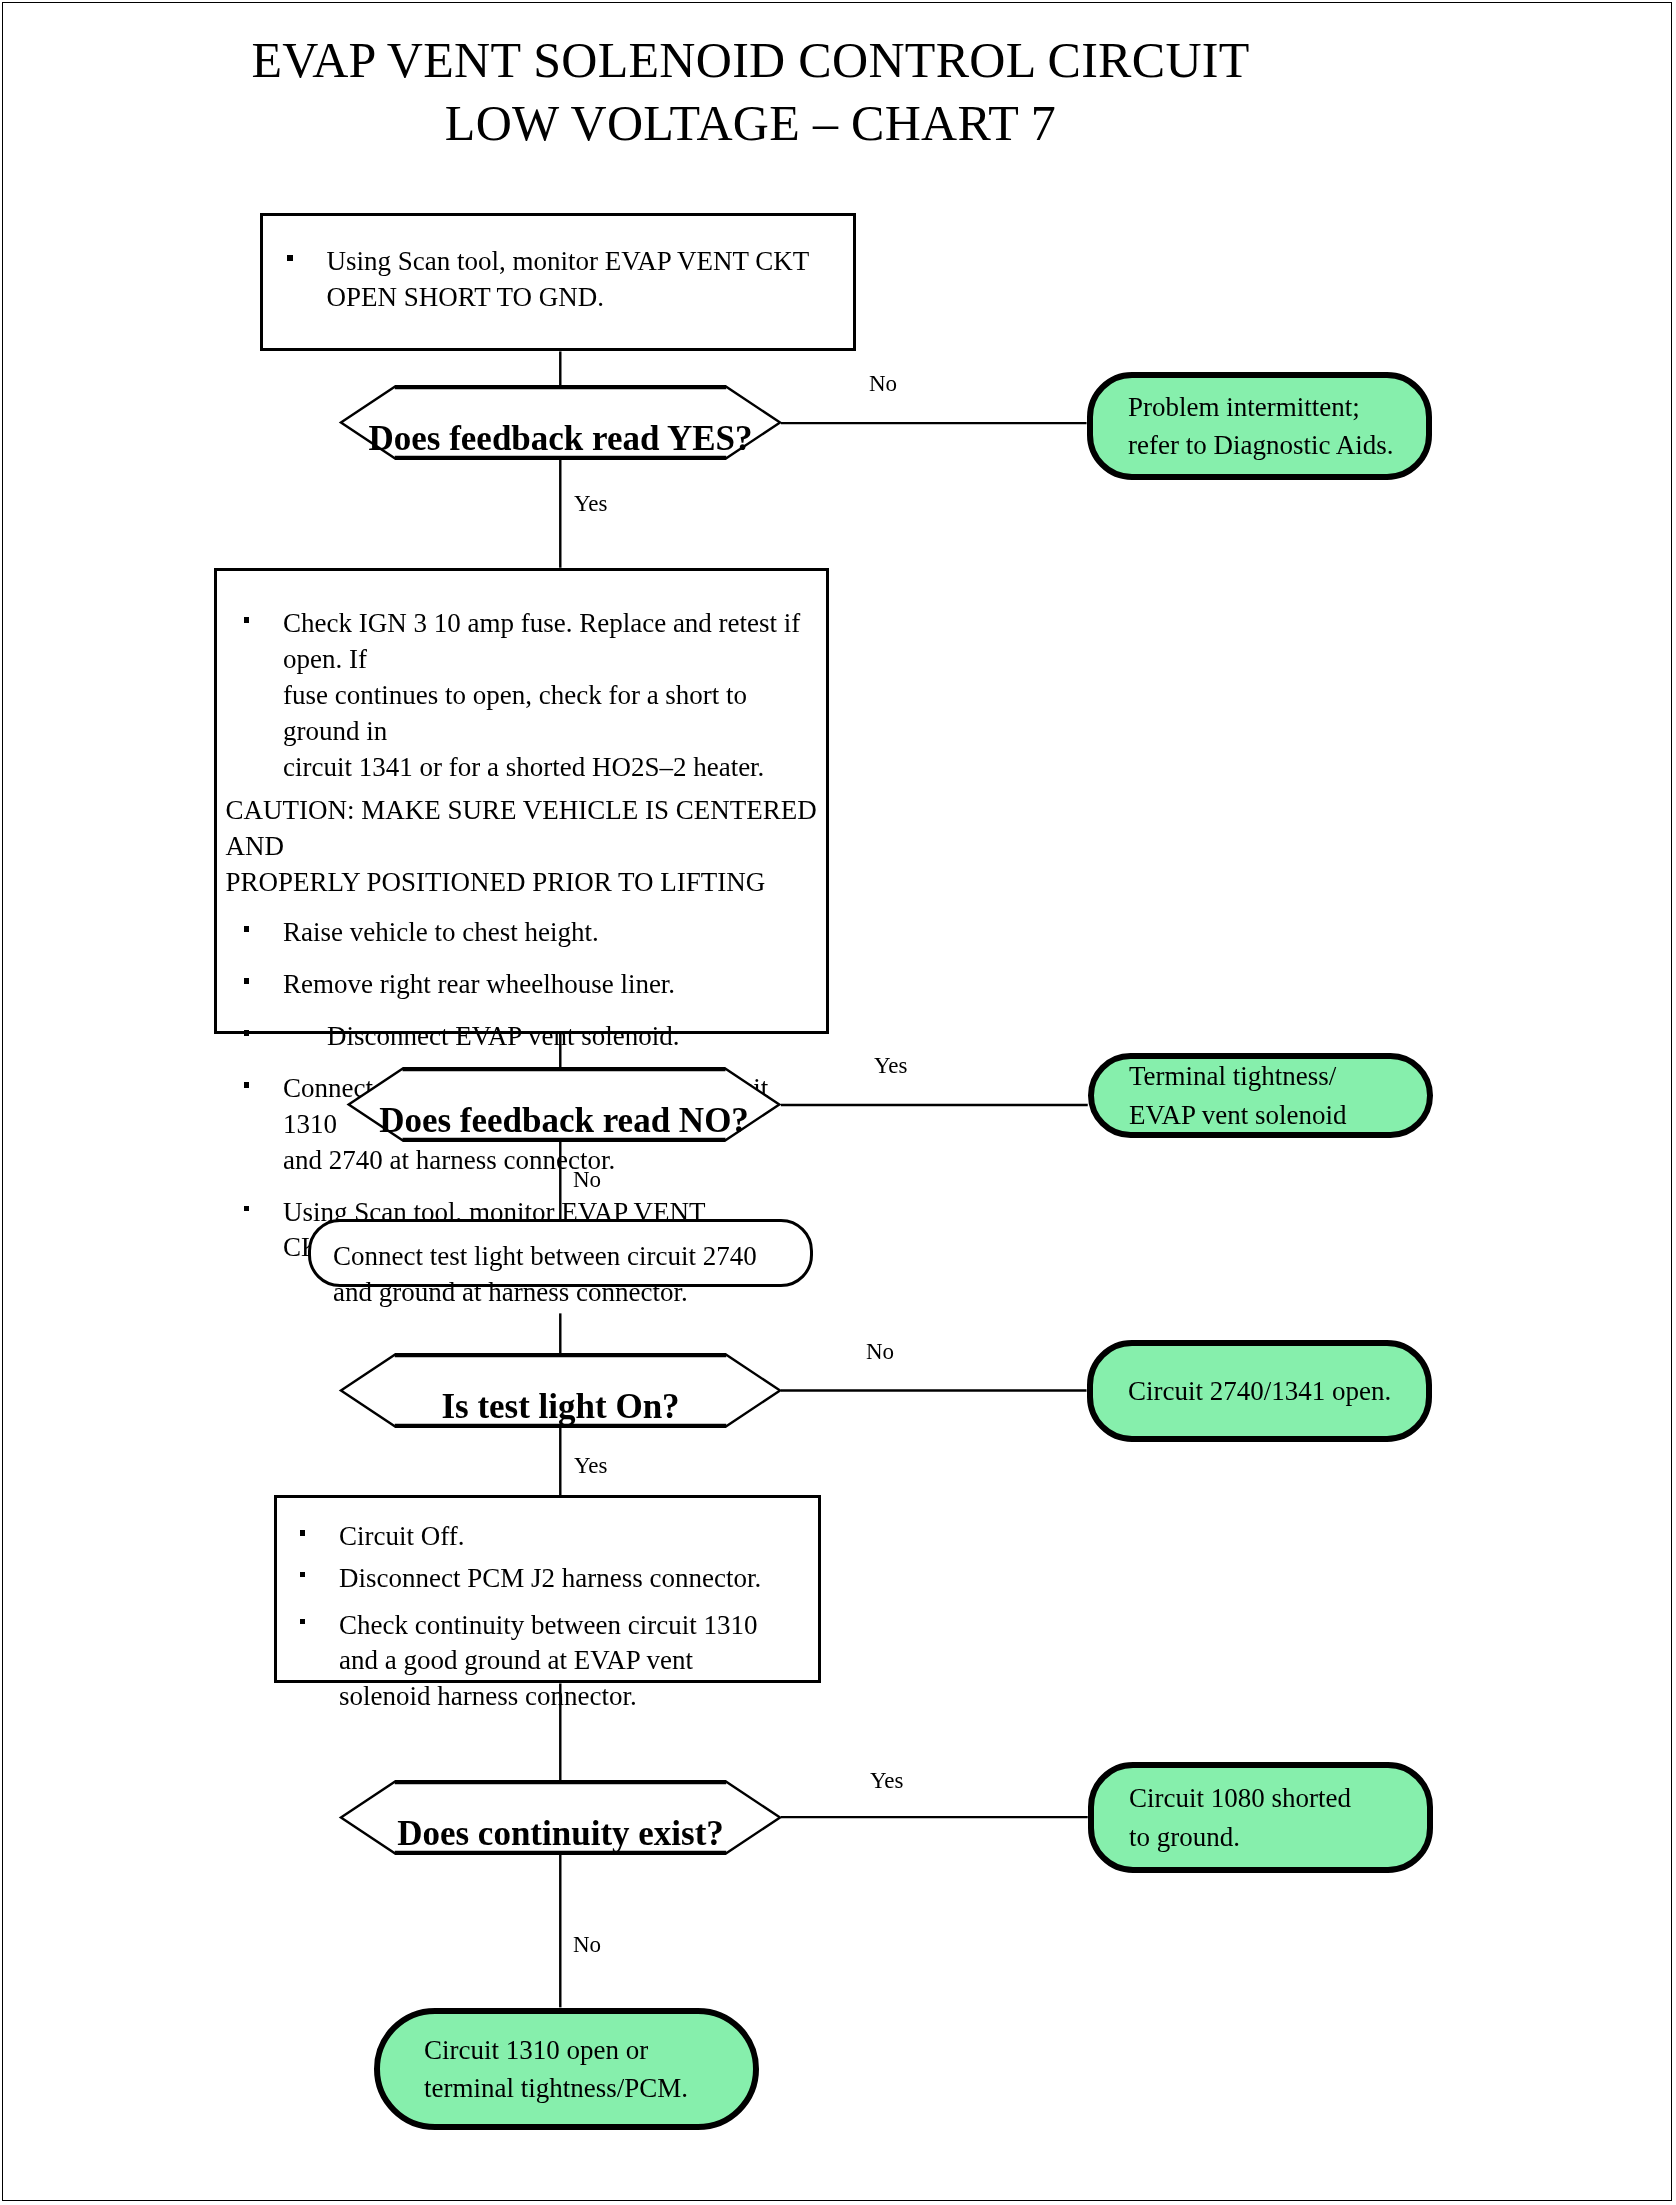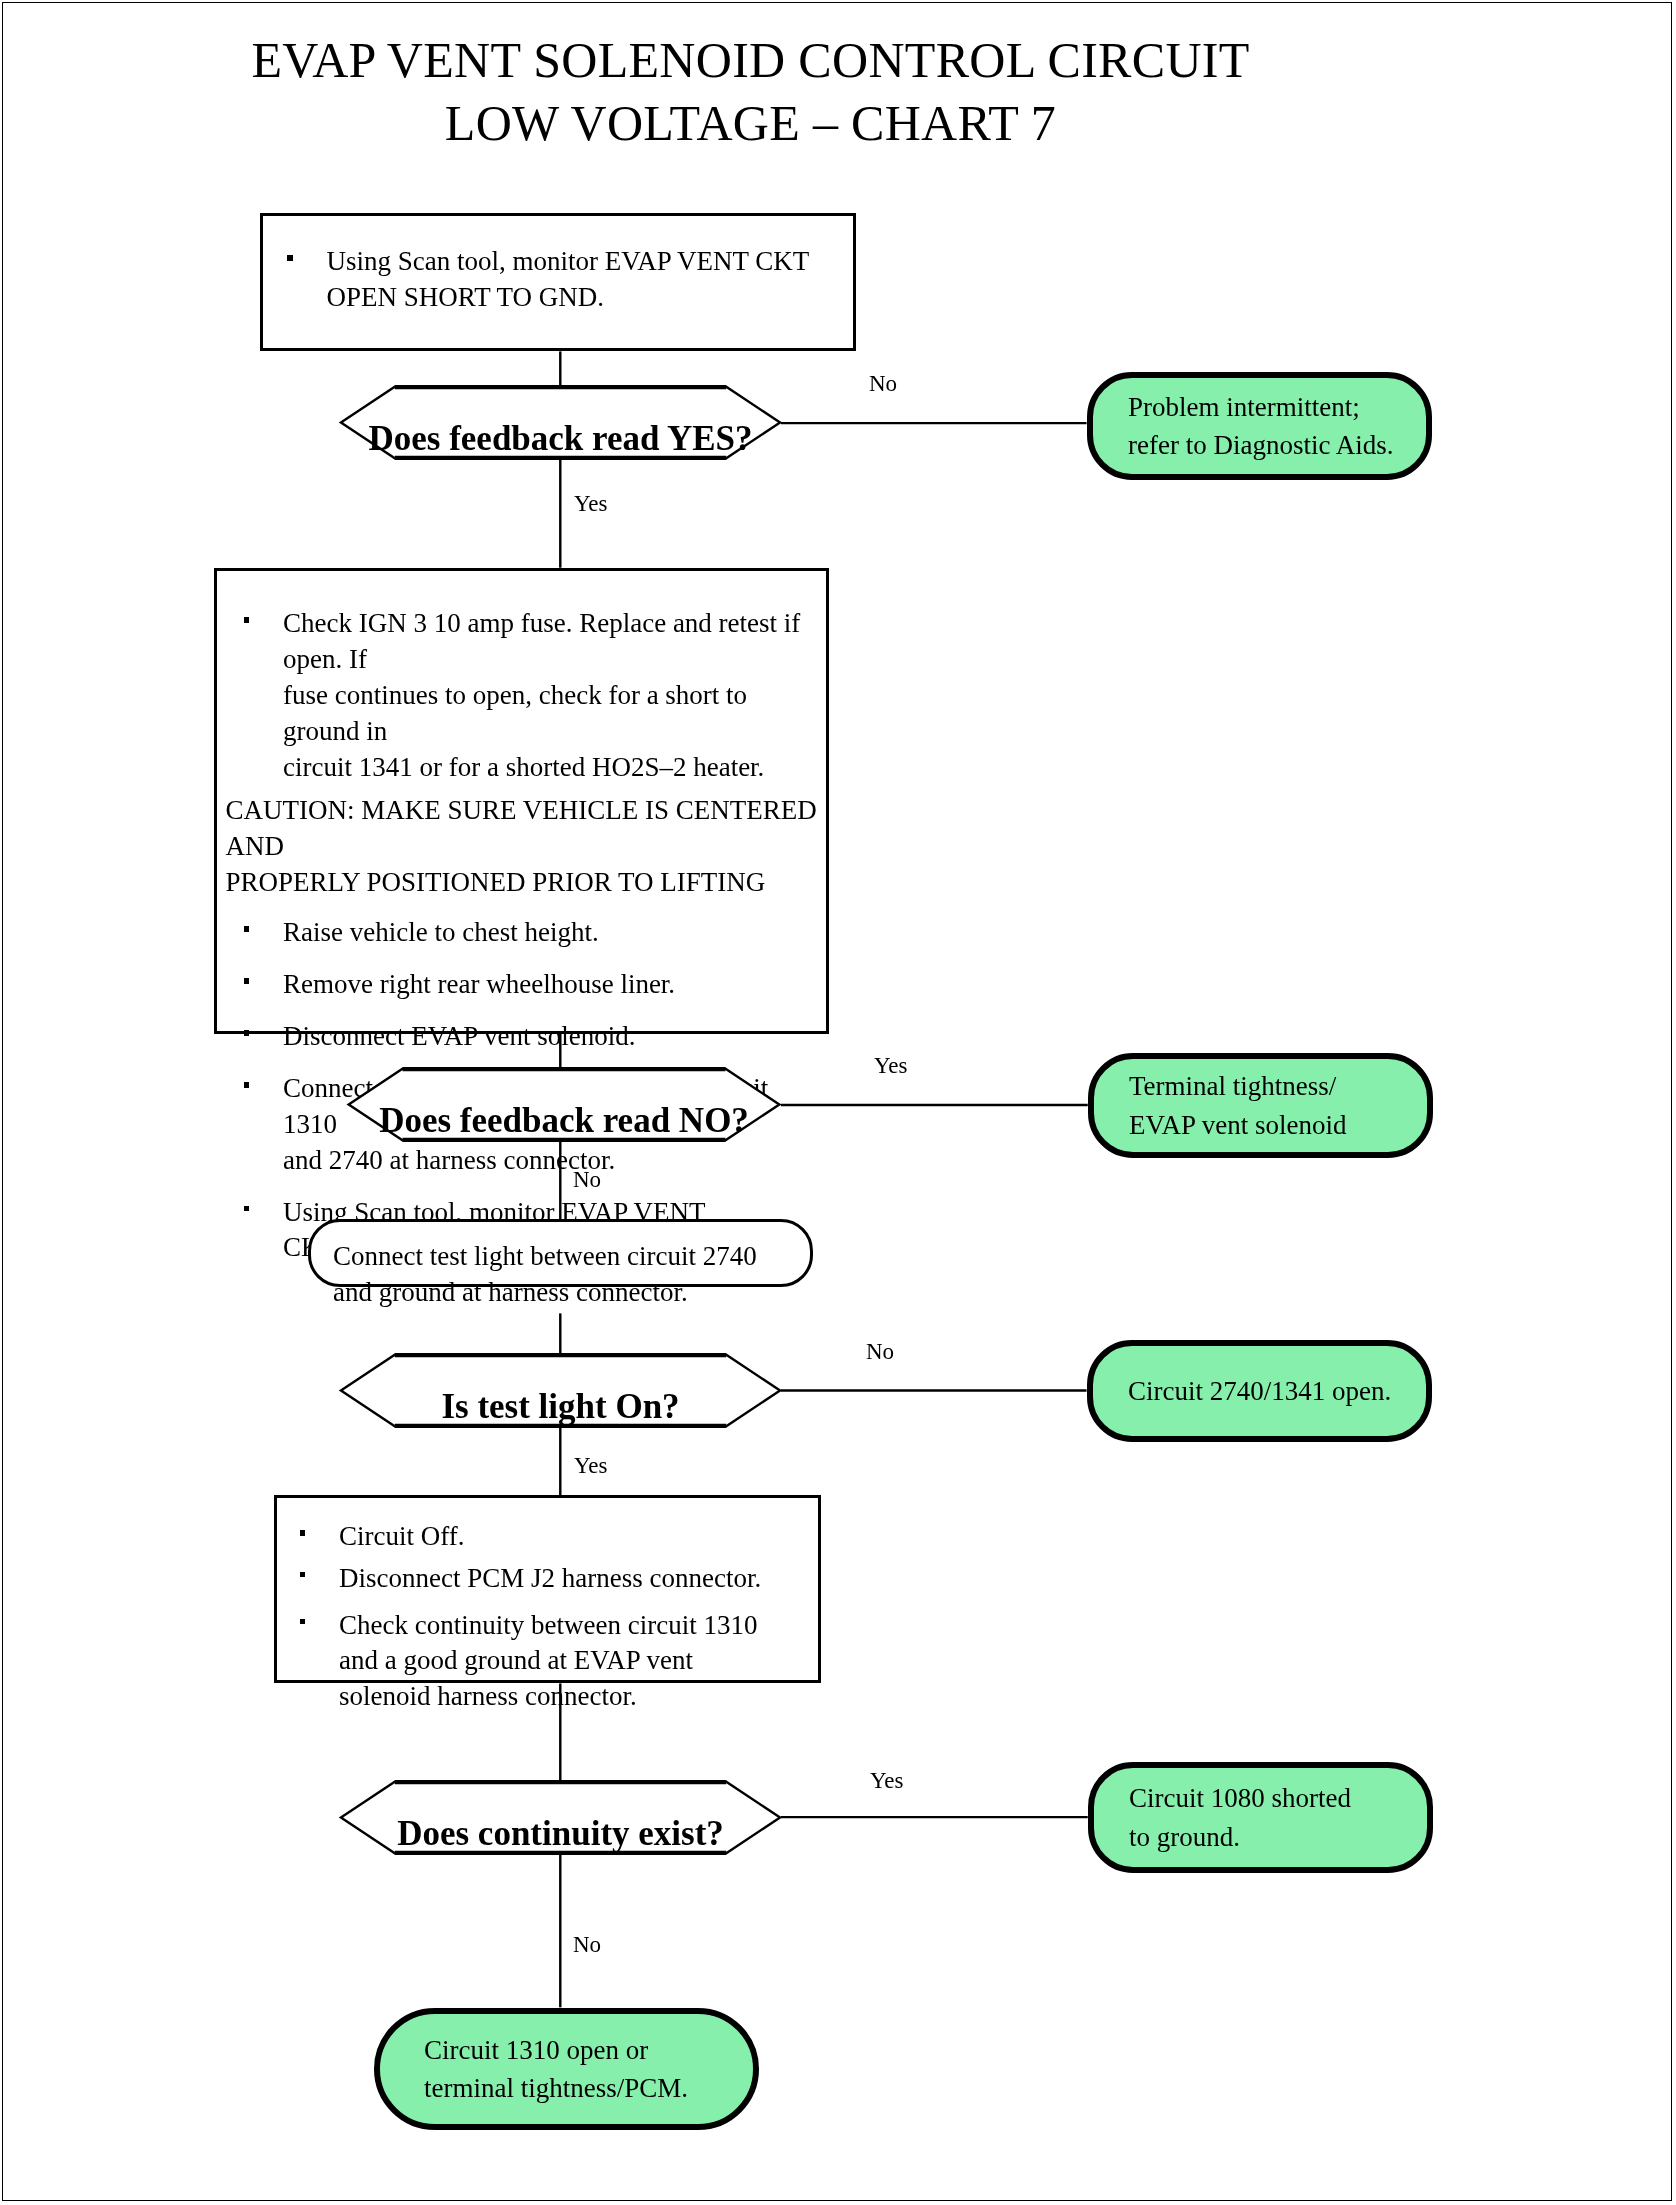--- a/index.html
+++ b/index.html
@@ -195,21 +195,21 @@
         <li>
           <span class="dot"></span>
           <span style="white-space:pre-line;">Raise vehicle to chest height.</span>
         </li>
         <li>
           <span class="dot"></span>
           <span style="white-space:pre-line;">Remove right rear wheelhouse liner.</span>
         </li>
         <li>
           <span class="dot"></span>
-          <span style="white-space:pre-line;">Disconnect EVAP vent solenoid.</span>
+          <span style="white-space:pre-line;margin-left:44px;">Disconnect EVAP vent solenoid.</span>
         </li>
         <li>
           <span class="dot"></span>
           <span style="white-space:pre-line;">Connect noid light SA9194E between circuit 1310
 and 2740 at harness connector.</span>
         </li>
         <li>
           <span class="dot"></span>
           <span style="white-space:pre-line;">Using Scan tool, monitor EVAP VENT
 CKT OPEN SHORT TO GND.</span>
@@ -222,21 +222,21 @@
     <svg width="436" height="75" viewBox="0 0 718 124" xmlns="http://www.w3.org/2000/svg">
       <polygon points="92,3 626,3 715,62 626,121 92,121 3,62" fill="#fff" stroke="#000" stroke-width="4"></polygon>
       <line x1="92" y1="3" x2="626" y2="3" stroke="#000" stroke-width="8"></line>
       <line x1="92" y1="121" x2="626" y2="121" stroke="#000" stroke-width="8"></line>
     </svg>
     <div class="dtext">Does feedback read NO?</div>
   </div>
   <div class="branch-label" style="left:874px; top:1053px;">Yes</div>
   <div class="branch-label" style="left:573px; top:1167px;">No</div>
 
-  <div class="terminator" style="left:1088px; top:1053px; width:345px; height:105px;">
+  <div class="terminator" style="left:1088px; top:1053px; width:345px; height:85px;">
     <div class="tt">Terminal tightness/
 EVAP vent solenoid</div>
   </div>
 
   <div class="process" style="left:308px; top:1219px; width:505px; height:68px;border-radius:32px;">
     <div class="body" style="margin:17px 0 0 22px; white-space:pre-line;">Connect test light between circuit 2740
 and ground at harness connector.</div>
   </div>
 
   <div class="decision" style="left:338px; top:1353px; width:445px; height:75px;">

